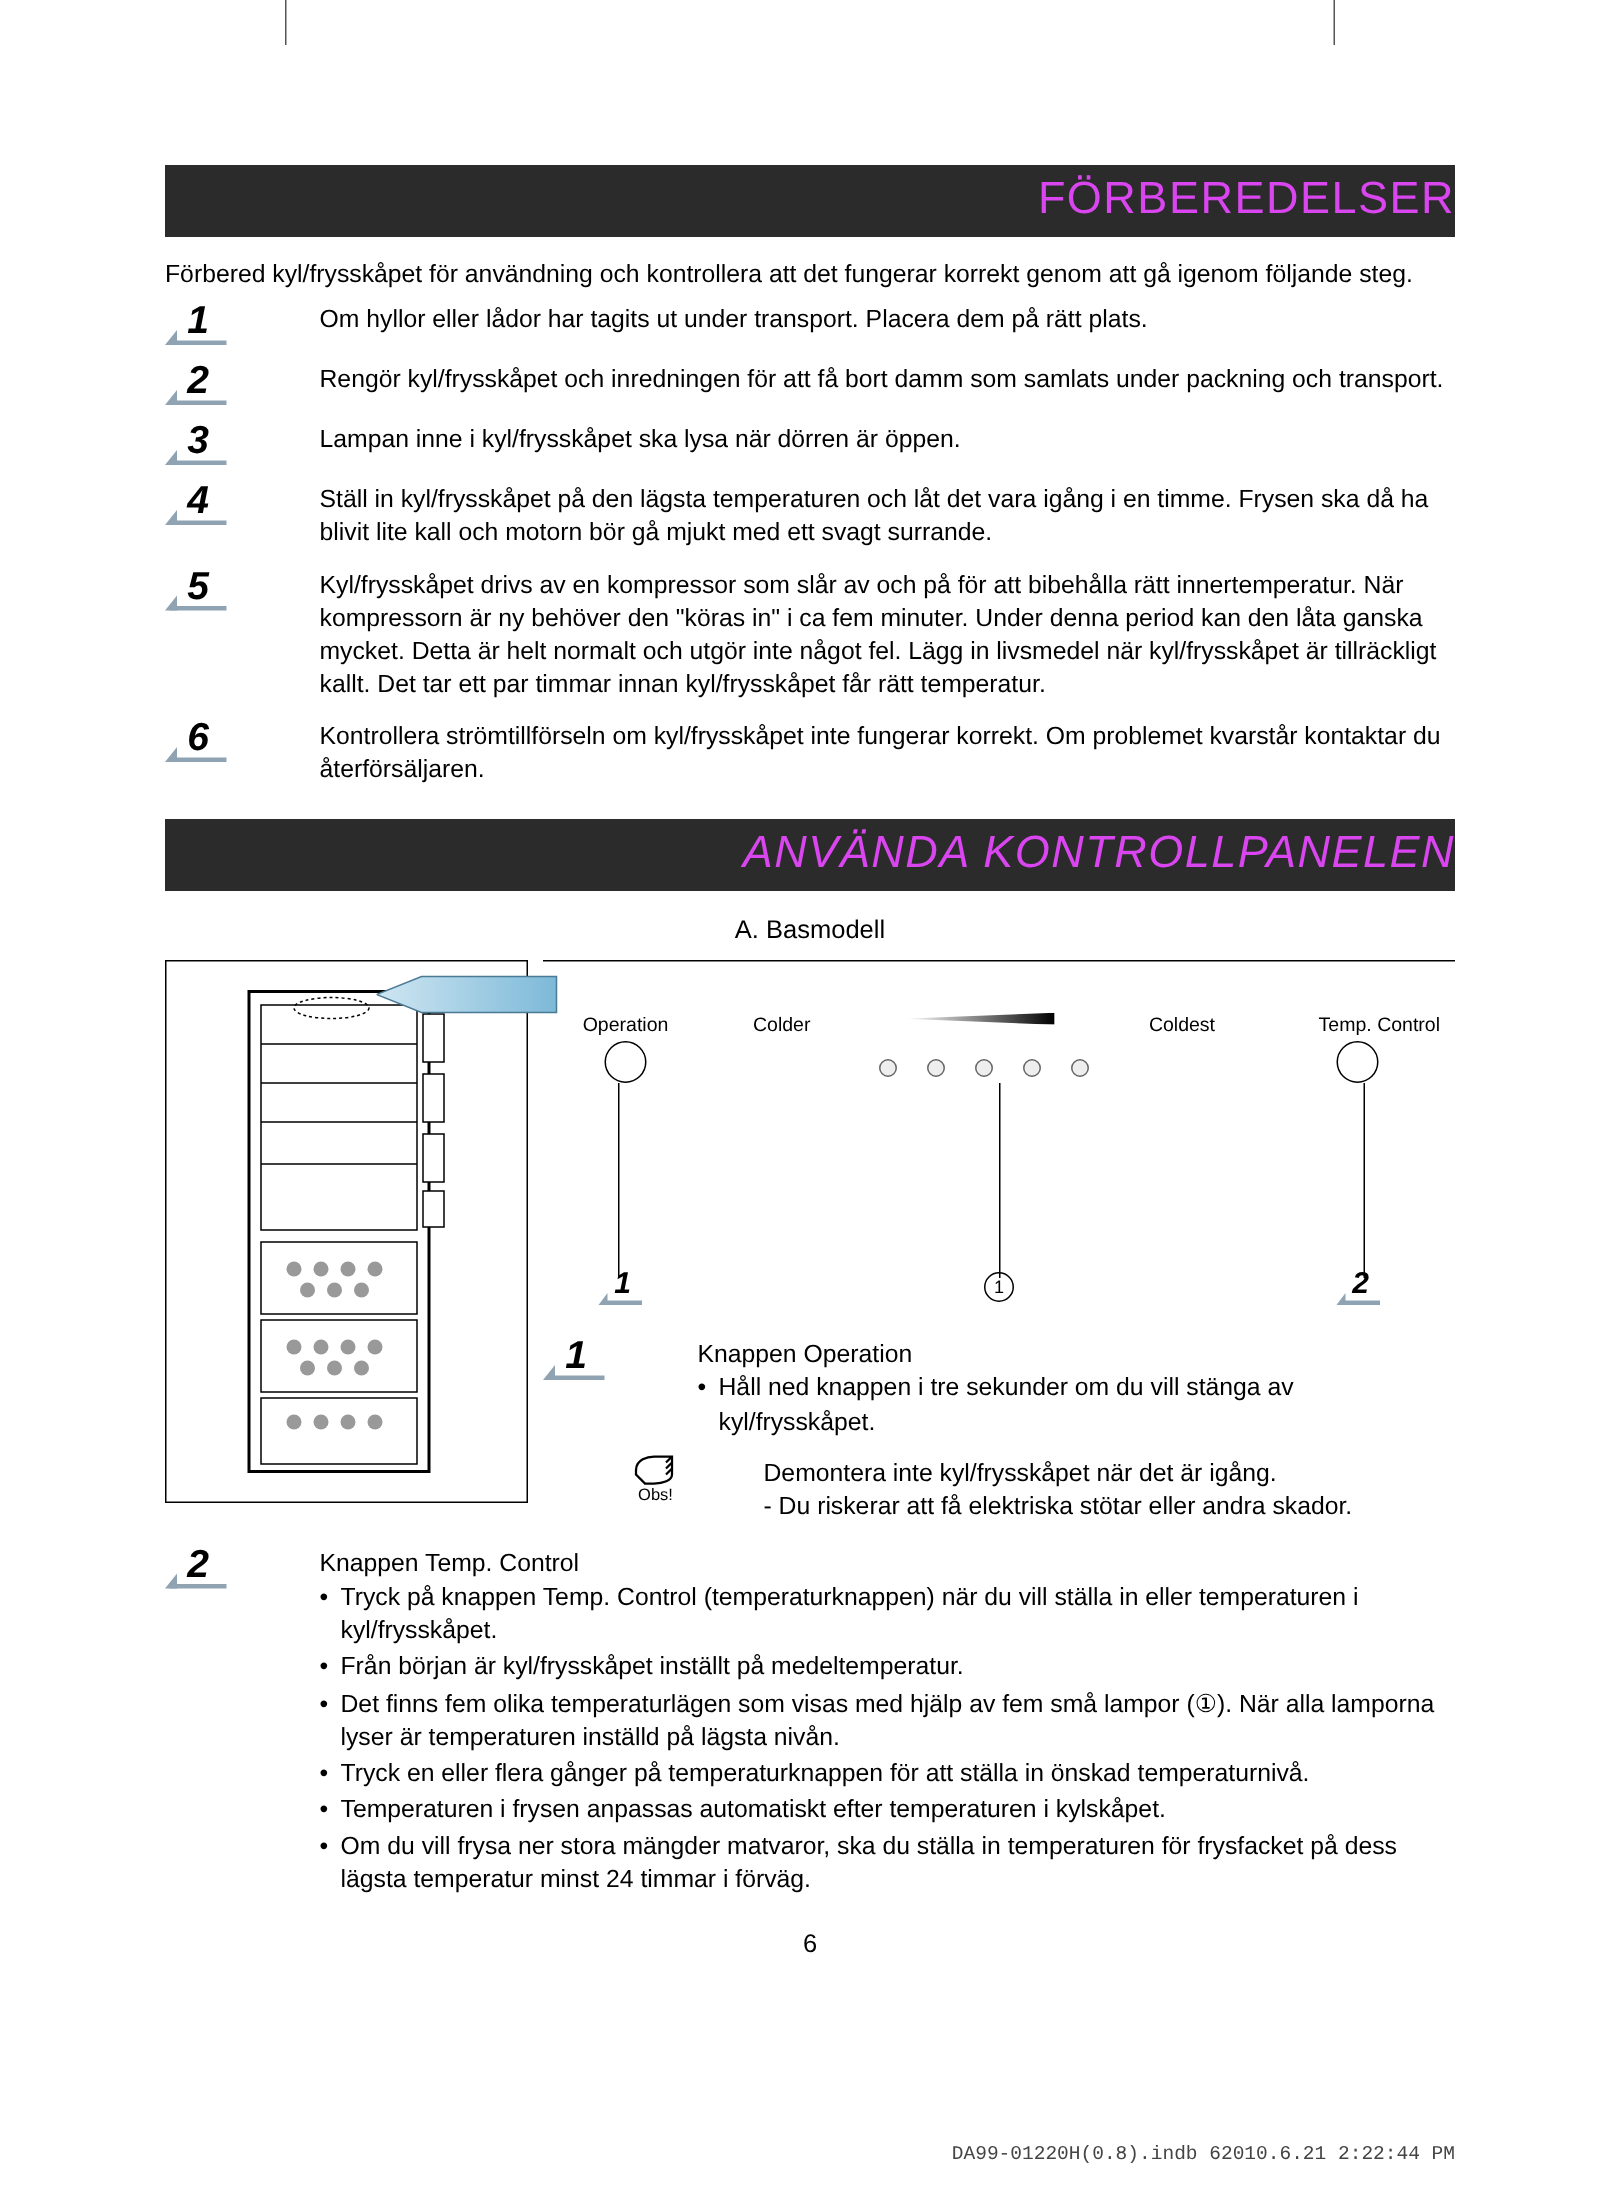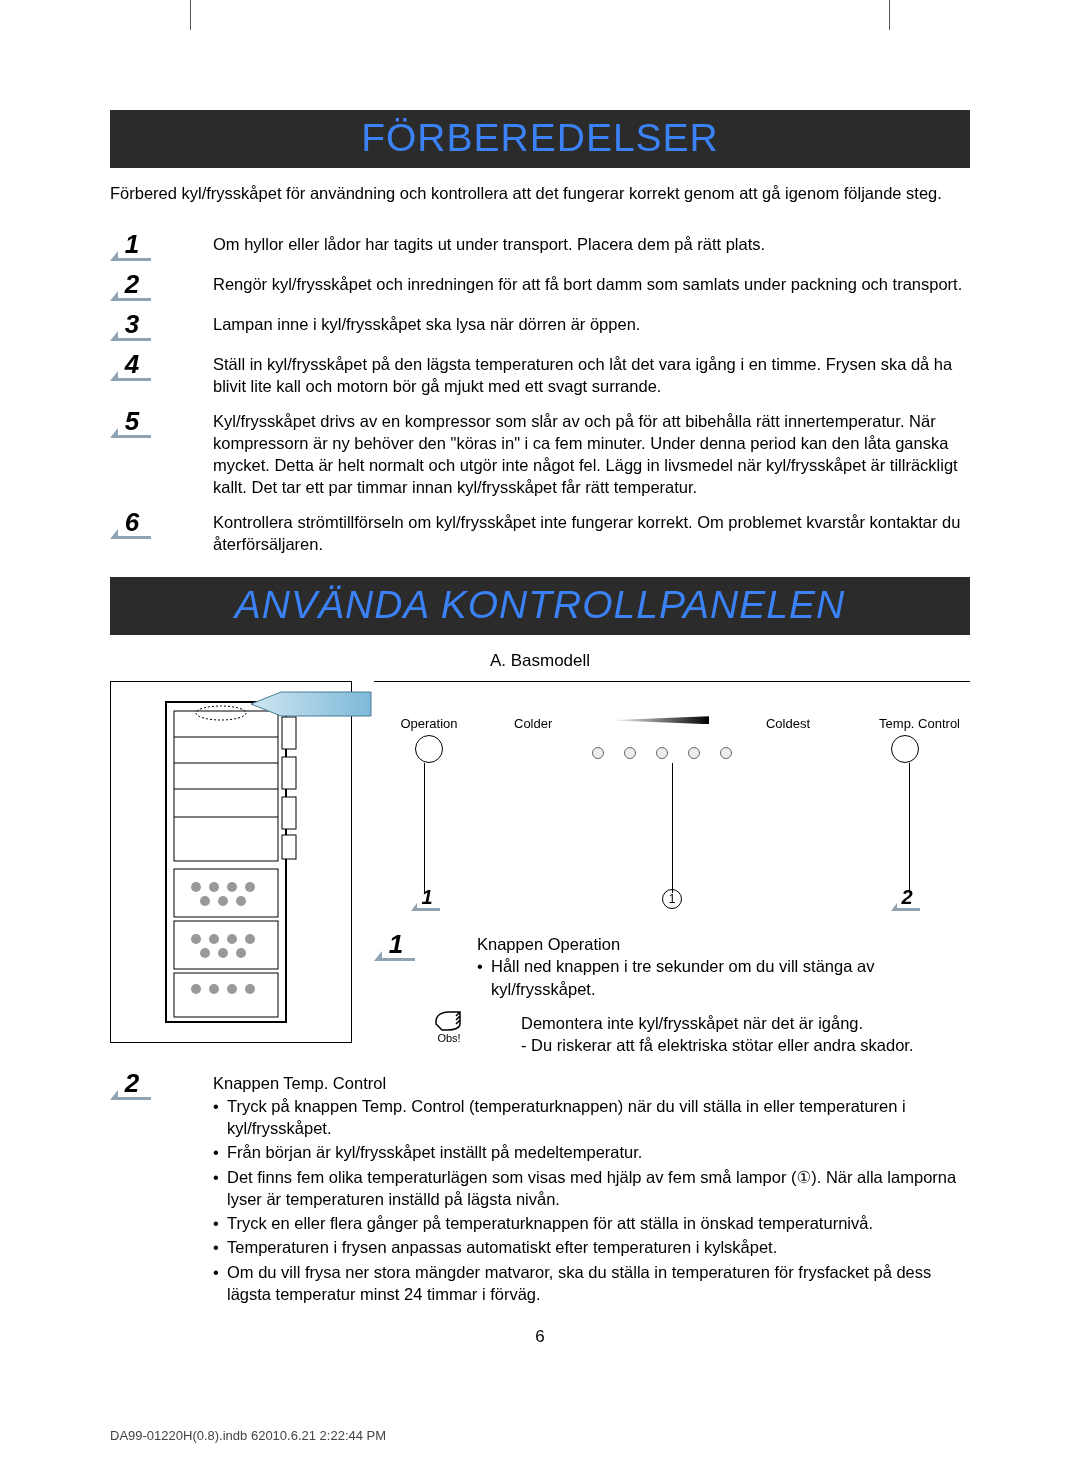--- a/index.html
+++ b/index.html
@@ -20,30 +20,30 @@
     position: absolute;
     top: 0;
     width: 1px;
     height: 30px;
     background: #555;
   }
   .crop-left { left: 190px; }
   .crop-right { right: 190px; }
   .section-header {
     background: #2b2b2b;
-    color: #3b82f6;
-    font-size: 39px;
+    color: #d946ef;
+    font-size: 30px;
     letter-spacing: 1px;
-    text-align: center;
+    text-align: right;
     padding: 6px 0 8px 0;
     margin-bottom: 16px;
   }
   .intro {
     font-size: 16.5px;
-    margin-bottom: 28px;
+    margin-bottom: 7px;
   }
   .step-row {
     display: flex;
     align-items: flex-start;
     margin-bottom: 10px;
   }
   .step-row.tight { margin-bottom: 6px; }
   .num-badge {
     flex: 0 0 44px;
     margin-right: 14px;
@@ -81,21 +81,21 @@
     padding-top: 2px;
     margin-left: 45px;
   }
   .sub-label {
     font-size: 17px;
     margin: 16px 0 10px 0;
     text-align: center;
   }
   .panel-row {
     display: flex;
-    gap: 22px;
+    gap: 10px;
     align-items: flex-start;
   }
   .fridge-box {
     border: 1px solid #000;
     width: 240px;
     height: 360px;
     position: relative;
     display:flex;
     align-items:center;
     justify-content:center;
@@ -133,21 +133,21 @@
     display:inline-flex; width:18px;height:18px;border:1.3px solid #000;border-radius:50%;
     align-items:center;justify-content:center;font-size:12px;
   }
   .panel-detail-block { margin-top: 18px; }
   .note-row { display:flex; gap:10px; align-items:flex-start; margin-top:8px; margin-left:58px;}
   .note-icon { width:34px; text-align:center; font-size:11px;}
   .note-icon svg { display:block; margin:0 auto;}
   .bullets { font-size:16.5px; line-height:1.35; }
   .bullets .li { display:flex; margin-bottom:2px;}
   .bullets .li .b { width:14px; flex:0 0 14px;}
-  .footer { position:absolute; bottom:26px; left:110px; right:110px; display:flex; justify-content:flex-start; font-size:13px; color:#444;}
+  .footer { position:absolute; bottom:26px; left:110px; right:110px; display:flex; justify-content:flex-end; font-size:13px; color:#444;font-family:Liberation Mono, monospace;}
   .page-num { text-align:center; font-size:17px; margin-top:20px;}
   .panel-mid { position:relative; height:140px;}
   .small-label { font-size:13px;}
 </style>
 </head>
 <body>
 
 <div class="page">
   <div class="crop-left"></div>
   <div class="crop-right"></div>

